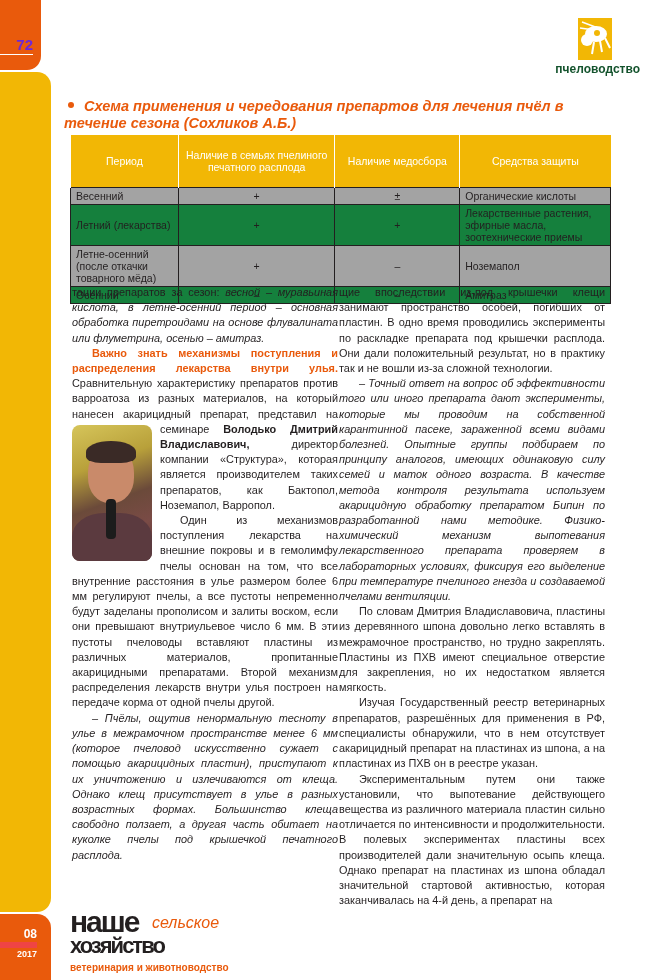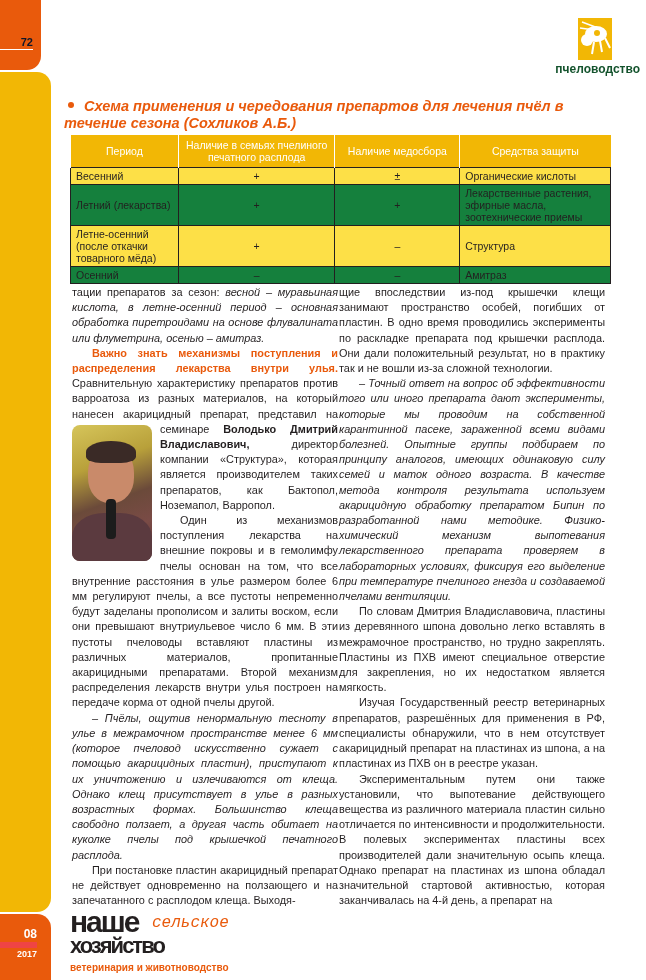--- a/index.html
+++ b/index.html
@@ -16,21 +16,21 @@
   .tab-mid {
     position:absolute; left:0; top:72px; width:51px; height:840px;
     background:#f2b705; border-top-right-radius:14px; border-bottom-right-radius:14px;
   }
   .tab-bot {
     position:absolute; left:0; top:914px; width:51px; height:66px;
     background:#e95a0c; border-top-right-radius:14px;
   }
   .page-num {
     position:absolute; left:0; top:36px; width:33px; text-align:right;
-    color:#0f172a; font-weight:bold; font-size:11px;
+    color:#6d28d9; font-weight:bold; font-size:15px;
     border-bottom:1px solid #fff; padding-bottom:1px;
   }
   .issue { position:absolute; left:0; top:926px; width:37px; text-align:right; color:#fff; font-weight:bold; }
   .issue .num { font-size:12px; display:block; border-bottom:6px solid #ef4444; line-height:16px; }
   .issue .yr { font-size:9px; display:block; line-height:12px; }
 
   .section-logo { position:absolute; left:540px; top:18px; width:100px; height:62px; }
   .bee-box {
     position:absolute; left:38px; top:0; width:34px; height:42px; background:#f2b705;
     overflow:hidden;
@@ -45,26 +45,26 @@
     color:#e95a0c; font-weight:bold; font-size:14.5px; line-height:17px;font-style:italic;
   }
   .title .bullet { display:inline-block; width:6px; height:6px; background:#e95a0c; border-radius:50%; margin:0 10px 3px 4px; }
 
   table.scheme {
     position:absolute; left:70px; top:135px; width:541px;
     border-collapse:collapse; font-size:10.5px; line-height:12px;
   }
   table.scheme th {
     background:#f2b705; color:#fff; font-weight:normal; text-align:center;
-    padding:2px 4px; height:28px; border-left:1px solid #fff;
+    padding:12px 4px; height:28px; border-left:1px solid #fff;
   }
   table.scheme td {
     border:1px solid #231f20; padding:2px 5px; vertical-align:middle;
   }
-  table.scheme tr.odd td { background:#fde047; }
+  table.scheme tr.odd td { background:#a3a3a3; }
   table.scheme tr.even td { background:#15803d; }
   table.scheme td.c { text-align:center; }
 
   .col { position:absolute; width:266px; font-size:10.9px; line-height:15.2px; text-align:justify; }
   .col p { margin:0; }
   .col .ind { text-indent:20px; }
   .col1 { left:72px; top:285px; }
   .col2 { left:339px; top:285px; }
   .hl { color:#e95a0c; font-weight:bold; }
   .photo {
@@ -73,21 +73,21 @@
     position:relative; overflow:hidden;
   }
   .photo .face { position:absolute; left:16px; top:22px; width:46px; height:56px; border-radius:45%; background:#c98a6a; }
   .photo .hair { position:absolute; left:14px; top:16px; width:50px; height:22px; border-radius:50% 50% 30% 30%; background:#3a2a26; }
   .photo .mic { position:absolute; left:34px; top:74px; width:10px; height:40px; border-radius:4px; background:#1c1c1c; }
   .photo .body { position:absolute; left:0; top:88px; width:80px; height:60px; border-radius:40% 40% 0 0; background:#5b3a3f; }
 
   .mag-logo { position:absolute; left:70px; top:908px; width:200px; height:70px; }
   .mag-logo .l1 { position:absolute; left:0; top:0; font-size:30px; font-weight:bold; letter-spacing:-2px; line-height:28px; color:#231f20; }
   .mag-logo .l2 { position:absolute; left:0; top:24px; font-size:22px; font-weight:bold; letter-spacing:-2px; line-height:28px; color:#231f20; }
-  .mag-logo .script { position:absolute; left:82px; top:6px; font-family:Liberation Mono, monospace; font-style:italic; font-size:16px; color:#e95a0c; }
+  .mag-logo .script { position:absolute; left:82px; top:6px; font-family:Liberation Sans, sans-serif; font-style:italic; font-size:16px; color:#e95a0c; }
   .mag-logo .sub { position:absolute; left:0; top:54px; font-size:10px; font-weight:bold; color:#e95a0c; white-space:nowrap; }
 </style>
 </head>
 <body>
 
 <div class="tab-top"></div>
 <div class="tab-mid"></div>
 <div class="tab-bot"></div>
 
 <div class="page-num">72</div>
@@ -139,42 +139,41 @@
     <tr class="even">
       <td style="height:36px">Летний (лекарства)</td>
       <td class="c">+</td>
       <td class="c">+</td>
       <td>Лекарственные растения, эфирные масла, зоотехнические приемы</td>
     </tr>
     <tr class="odd">
       <td>Летне-осенний (после откачки товарного мёда)</td>
       <td class="c">+</td>
       <td class="c">–</td>
-      <td>Структура</td>
+      <td>Ноземапол</td>
     </tr>
     <tr class="even">
       <td>Осенний</td>
       <td class="c">–</td>
       <td class="c">–</td>
       <td>Амитраз</td>
     </tr>
   </tbody>
 </table>
 
 <div class="col col1">
   <p><span>тации препаратов за сезон: </span><i>весной – муравьиная кислота, в летне-осенний период – основная обработка пиретроидами на основе флувалината или флуметрина, осенью – амитраз.</i></p>
   <p class="ind"><span class="hl">Важно знать механизмы поступления и распределения лекарства внутри улья.</span><span> Сравнительную характеристику препаратов против варроатоза из разных материалов, на который нанесен акарицидный препарат, представил на семинаре </span><span class="photo">
         <span class="body"></span>
         <span class="face"></span>
         <span class="hair"></span>
         <span class="mic"></span>
       </span><b>Володько Дмитрий Владиславович,</b><span> директор компании «Структура», которая является производителем таких препаратов, как Бактопол, Ноземапол, Варропол.</span></p>
   <p class="ind">Один из механизмов поступления лекарства на внешние покровы и в гемолимфу пчелы основан на том, что все внутренние расстояния в улье размером более 6 мм регулируют пчелы, а все пустоты непременно будут заделаны прополисом и залиты воском, если они превышают внутриульевое число 6 мм. В эти пустоты пчеловоды вставляют пластины из различных материалов, пропитанные акарицидными препаратами. Второй механизм распределения лекарств внутри улья построен на передаче корма от одной пчелы другой.</p>
   <p class="ind"><i>– Пчёлы, ощутив ненормальную тесноту в улье в межрамочном пространстве менее 6 мм (которое пчеловод искусственно сужает с помощью акарицидных пластин), приступают к их уничтожению и излечиваются от клеща. Однако клещ присутствует в улье в разных возрастных формах. Большинство клеща свободно ползает, а другая часть обитает на куколке пчелы под крышечкой печатного расплода.</i></p>
-  <p class="ind">При постановке пластин акарицидный препарат не действует одновременно на ползающего и на запечатанного с расплодом клеща. Выходя-</p>
 </div>
 
 <div class="col col2">
   <p>щие впоследствии из-под крышечки клещи занимают пространство особей, погибших от пластин. В одно время проводились эксперименты по раскладке препарата под крышечки расплода. Они дали положительный результат, но в практику так и не вошли из-за сложной технологии.</p>
   <p class="ind"><i>– Точный ответ на вопрос об эффективности того или иного препарата дают эксперименты, которые мы проводим на собственной карантинной пасеке, зараженной всеми видами болезней. Опытные группы подбираем по принципу аналогов, имеющих одинаковую силу семей и маток одного возраста. В качестве метода контроля результата используем акарицидную обработку препаратом Бипин по разработанной нами методике. Физико-химический механизм выпотевания лекарственного препарата проверяем в лабораторных условиях, фиксируя его выделение при температуре пчелиного гнезда и создаваемой пчелами вентиляции.</i></p>
   <p class="ind">По словам Дмитрия Владиславовича, пластины из деревянного шпона довольно легко вставлять в межрамочное пространство, но трудно закреплять. Пластины из ПХВ имеют специальное отверстие для закрепления, но их недостатком является мягкость.</p>
   <p class="ind">Изучая Государственный реестр ветеринарных препаратов, разрешённых для применения в РФ, специалисты обнаружили, что в нем отсутствует акарицидный препарат на пластинах из шпона, а на пластинах из ПХВ он в реестре указан.</p>
   <p class="ind">Экспериментальным путем они также установили, что выпотевание действующего вещества из различного материала пластин сильно отличается по интенсивности и продолжительности. В полевых экспериментах пластины всех производителей дали значительную осыпь клеща. Однако препарат на пластинах из шпона обладал значительной стартовой активностью, которая заканчивалась на 4-й день, а препарат на</p>
 </div>
 

